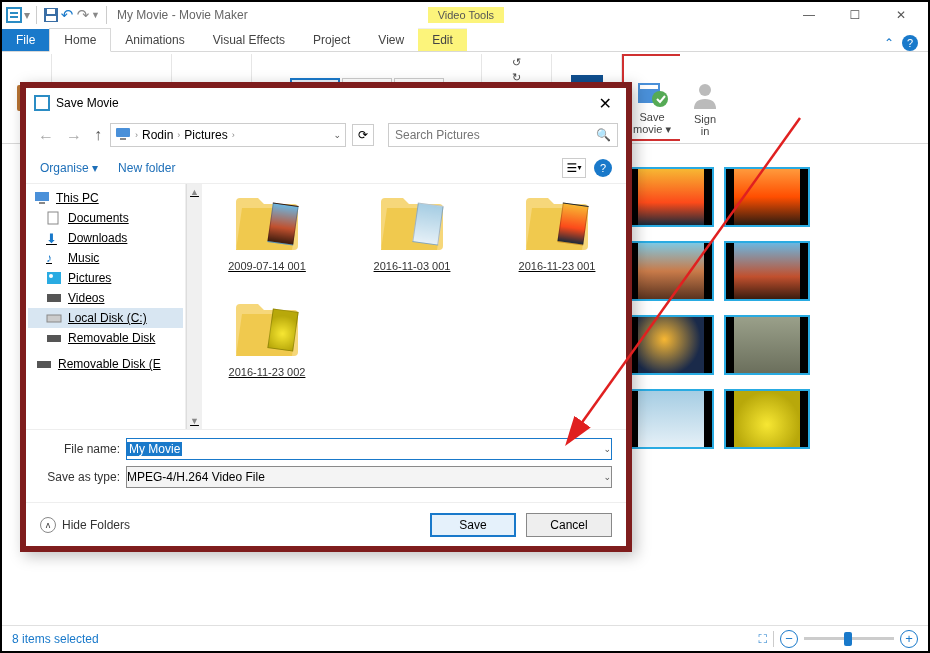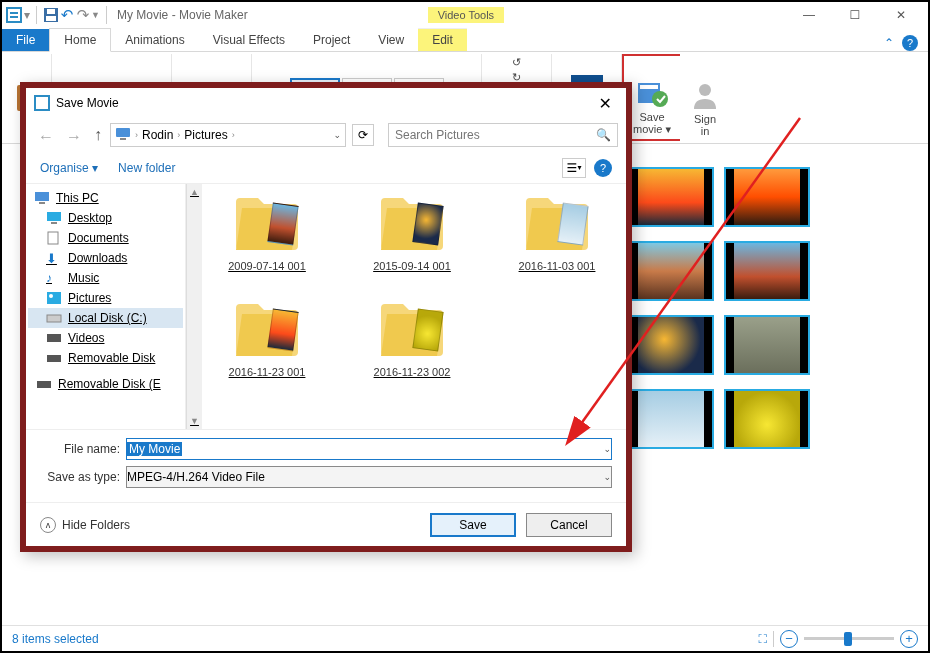--- a/index.html
+++ b/index.html
@@ -345,57 +345,50 @@
     <div class="nav-pane">
       <div class="nav-item root">
           <span class="nav-icon"><svg viewBox="0 0 16 14">
               <rect x="1" y="1" width="14" height="9" fill="#4a90d9"></rect>
               <rect x="5" y="11" width="6" height="2" fill="#888"></rect>
             </svg></span>
           <span>This PC</span>
         </div>
       <div class="nav-item">
           <span class="nav-icon"><svg viewBox="0 0 16 14">
-              <rect x="1" y="1" width="14" height="9" fill="#29abe2"></rect>
-              <rect x="5" y="11" width="6" height="2" fill="#888"></rect>
-            </svg></span>
-          <span>Desktop</span>
-        </div>
-      <div class="nav-item">
-          <span class="nav-icon"><svg viewBox="0 0 16 14">
               <rect x="2" y="1" width="10" height="12" fill="#fff" stroke="#888"></rect>
             </svg></span>
           <span>Documents</span>
         </div>
       <div class="nav-item">
           <span class="nav-icon" style="color:#1979ca;font-size:13px">⬇</span>
           <span>Downloads</span>
         </div>
       <div class="nav-item">
           <span class="nav-icon" style="color:#1979ca">♪</span>
           <span>Music</span>
         </div>
       <div class="nav-item">
           <span class="nav-icon"><svg viewBox="0 0 16 14">
               <rect x="1" y="1" width="14" height="12" fill="#29abe2"></rect>
               <circle cx="5" cy="5" r="2" fill="#fff"></circle>
             </svg></span>
           <span>Pictures</span>
         </div>
+      <div class="nav-item">
+          <span class="nav-icon"><svg viewBox="0 0 16 14">
+              <rect x="1" y="3" width="14" height="8" fill="#555"></rect>
+            </svg></span>
+          <span>Videos</span>
+        </div>
       <div class="nav-item sel">
           <span class="nav-icon"><svg viewBox="0 0 16 14">
               <rect x="1" y="4" width="14" height="7" fill="#ccc" stroke="#888"></rect>
             </svg></span>
           <span>Local Disk (C:)</span>
-        </div>
-      <div class="nav-item">
-          <span class="nav-icon"><svg viewBox="0 0 16 14">
-              <rect x="1" y="3" width="14" height="8" fill="#555"></rect>
-            </svg></span>
-          <span>Videos</span>
         </div>
       <div class="nav-item">
           <span class="nav-icon"><svg viewBox="0 0 16 14">
               <rect x="1" y="4" width="14" height="7" fill="#555"></rect>
             </svg></span>
           <span>Removable Disk</span>
         </div>
       <div style="height:6px"></div>
       <div class="nav-item" style="padding-left:8px">
           <span class="nav-icon"><svg viewBox="0 0 16 14">
@@ -420,30 +413,20 @@
       <div class="g-rock" style="position:absolute;right:6px;top:10px;width:26px;height:40px;transform:rotate(8deg);border:1px solid rgba(0,0,0,.2)"></div>
     </div>
     <div class="folder-label">2009-07-14 001</div>
           </div>
           <div class="folder-item">
     <div class="folder-icon">
       <svg class="base" viewBox="0 0 70 60">
         <path d="M4 14 L4 8 Q4 4 8 4 L26 4 L32 10 L62 10 Q66 10 66 14 L66 52 Q66 56 62 56 L8 56 Q4 56 4 52 Z" fill="#f6d77a"></path>
         <path d="M10 14 L66 14 L60 56 L4 56 Z" fill="#f0c94e"></path>
       </svg>
-      <div class="g-jelly" style="position:absolute;right:6px;top:10px;width:26px;height:40px;transform:rotate(8deg);border:1px solid rgba(0,0,0,.2)"></div>
-    </div>
-    <div class="folder-label">2015-09-14 001</div>
-          </div>
-          <div class="folder-item">
-    <div class="folder-icon">
-      <svg class="base" viewBox="0 0 70 60">
-        <path d="M4 14 L4 8 Q4 4 8 4 L26 4 L32 10 L62 10 Q66 10 66 14 L66 52 Q66 56 62 56 L8 56 Q4 56 4 52 Z" fill="#f6d77a"></path>
-        <path d="M10 14 L66 14 L60 56 L4 56 Z" fill="#f0c94e"></path>
-      </svg>
       <div class="g-penguin" style="position:absolute;right:6px;top:10px;width:26px;height:40px;transform:rotate(8deg);border:1px solid rgba(0,0,0,.2)"></div>
     </div>
     <div class="folder-label">2016-11-03 001</div>
           </div>
           <div class="folder-item">
     <div class="folder-icon">
       <svg class="base" viewBox="0 0 70 60">
         <path d="M4 14 L4 8 Q4 4 8 4 L26 4 L32 10 L62 10 Q66 10 66 14 L66 52 Q66 56 62 56 L8 56 Q4 56 4 52 Z" fill="#f6d77a"></path>
         <path d="M10 14 L66 14 L60 56 L4 56 Z" fill="#f0c94e"></path>
       </svg>

